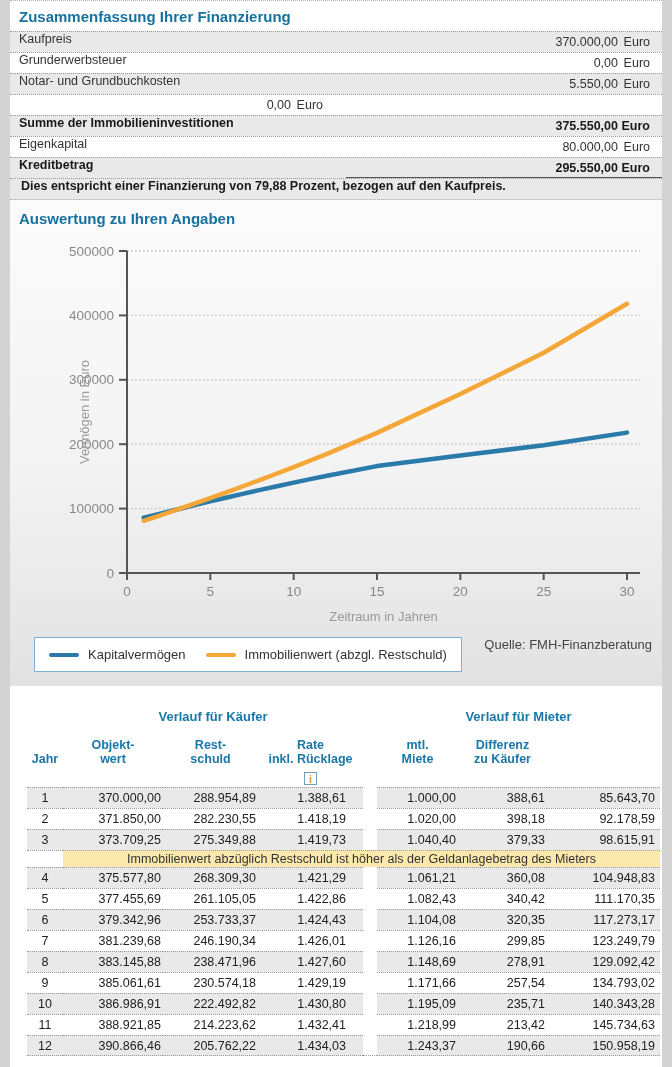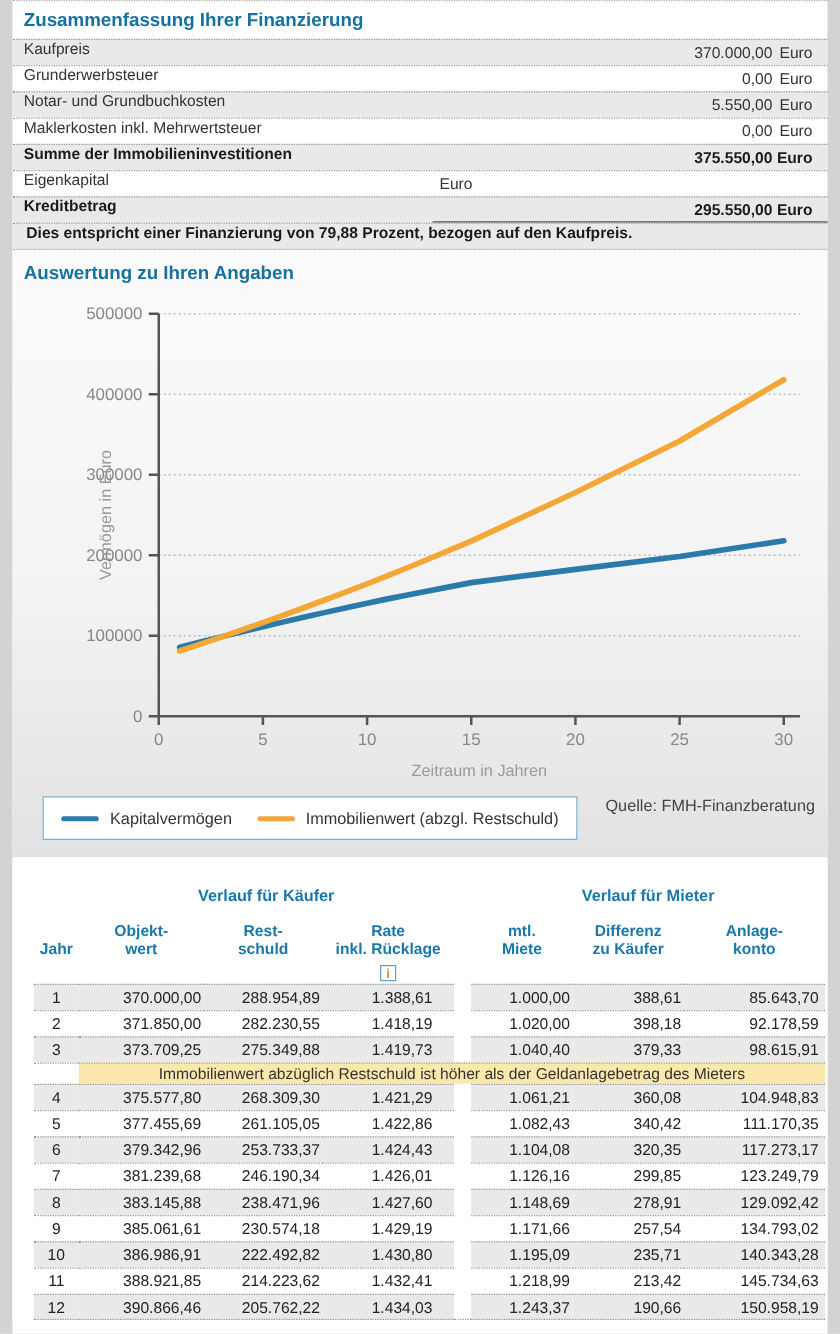--- a/index.html
+++ b/index.html
@@ -88,36 +88,36 @@
           </span>
         </div>
         <div class="srow shade">
           <span class="label">Notar- und Grundbuchkosten</span>
           <span class="nums">
             <span class="val">5.550,00</span>
             <span class="unit">Euro</span>
           </span>
         </div>
         <div class="srow">
-          <span class="label">Maklerkosten inkl. Mehrwertsteuer</span>
           <span class="nums">
             <span class="val">0,00</span>
             <span class="unit">Euro</span>
           </span>
         </div>
         <div class="srow shade bold">
           <span class="label">Summe der Immobilieninvestitionen</span>
           <span class="nums">
             <span class="val">375.550,00</span>
             <span class="unit">Euro</span>
           </span>
         </div>
         <div class="srow">
           <span class="label">Eigenkapital</span>
           <span class="nums">
+            <span class="val">80.000,00</span>
             <span class="unit">Euro</span>
           </span>
         </div>
         <div class="srow shade bold total">
           <span class="label">Kreditbetrag</span>
           <span class="nums">
             <span class="val">295.550,00</span>
             <span class="unit">Euro</span>
           </span>
         </div>
@@ -207,24 +207,20 @@
           <div>inkl. Rücklage</div>
         </div>
         <div class="hc" style="grid-column: 6;">
           <div>mtl.</div>
           <div>Miete</div>
         </div>
         <div class="hc" style="grid-column: 7;">
           <div>Differenz</div>
           <div>zu Käufer</div>
         </div>
-        <div class="hc" style="grid-column: 8;">
-          <div>Anlage-</div>
-          <div>konto</div>
-        </div>
       </div>
       <div class="trow iconrow">
         <div class="ic"><span class="info-icon">i</span></div>
       </div>
       <div class="trow drow">
         <div class="td jahr g">1</div>
         <div class="td pr2 g">370.000,00</div>
         <div class="td pr2 g">288.954,89</div>
         <div class="td pr17 g">1.388,61</div>
         <div class="td gap"></div>

